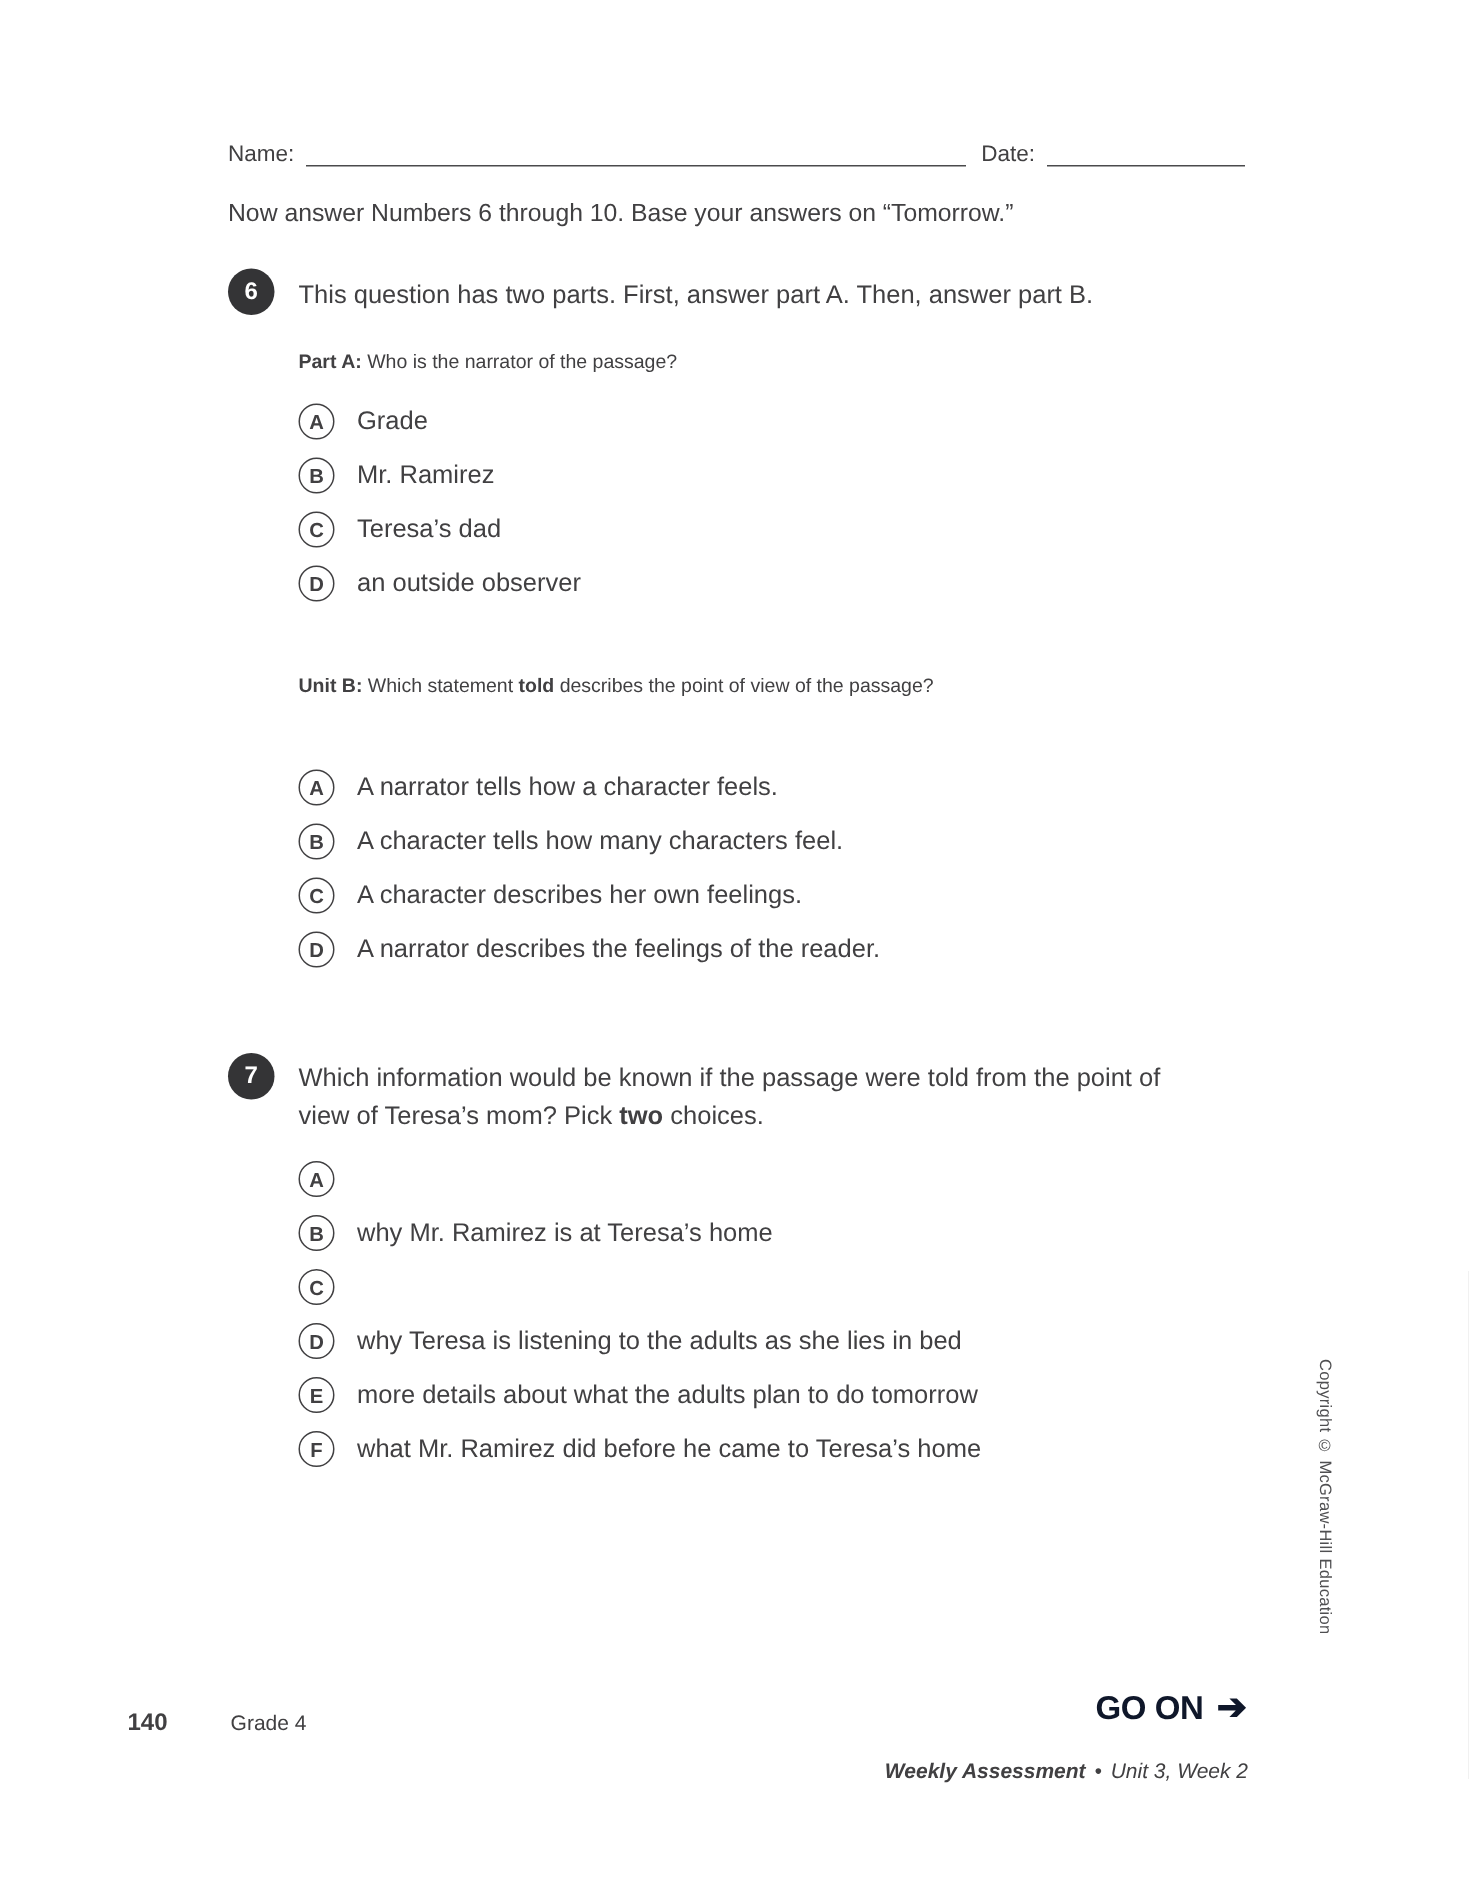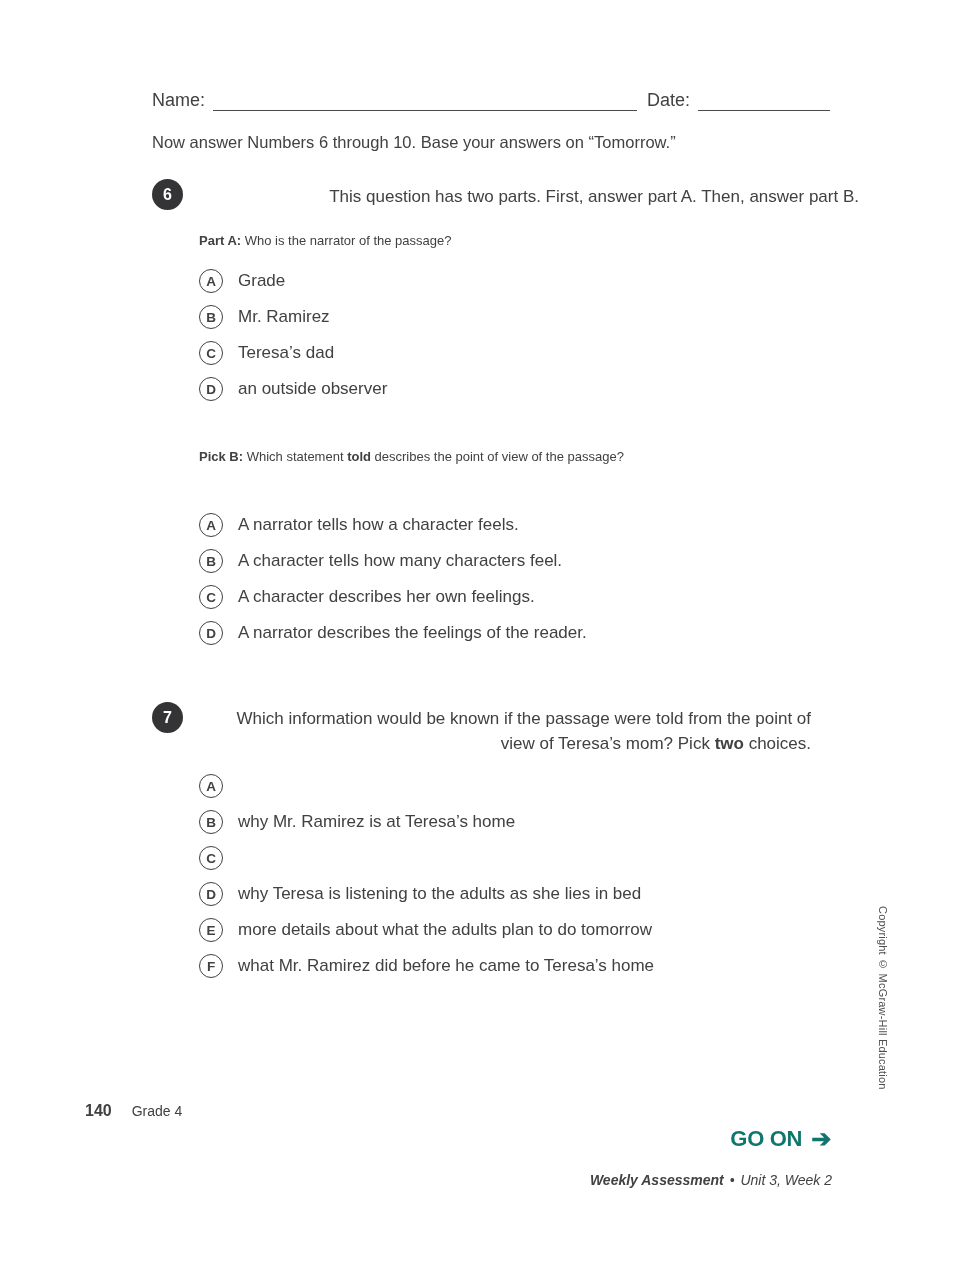--- a/index.html
+++ b/index.html
@@ -13,21 +13,21 @@
     overflow: hidden;
     margin: 0 auto;
   }
   .bold { font-weight: bold; }
 
   
   .name-date-row {
     position: absolute;
     left: 152px; top: 87px; width: 678px;
     display: flex; align-items: flex-end;
-    font-size: 18px; height: 24px; text-align: center;
+    font-size: 15px; height: 24px; text-align: center;
   }
   .fill-line { border-bottom: 1.6px solid #4a4a4c; height: 18px; }
   .fill-line.long { flex: 1; margin: 0 10px 0 8px; }
   .fill-line.short { width: 132px; margin-left: 8px; }
 
   
   .instruction {
     position: absolute;
     left: 152px; top: 133px; width: 710px;
     font-size: 16.5px; font-weight: normal;
@@ -36,21 +36,21 @@
   
   .q-row { position: absolute; display: flex; gap: 16px; align-items: flex-start; }
   #q6Row { left: 152px; top: 179px; }
   #q7Row { left: 152px; top: 702px; }
   .q-badge {
     flex: 0 0 31px; width: 31px; height: 31px;
     background: #343436; border-radius: 50%;
     color: #ffffff; font-weight: bold; font-size: 16px;
     display: flex; align-items: center; justify-content: center;
   }
-  .q-text { font-size: 17px; padding-top: 5px; line-height: 25px; text-align: right; }
+  .q-text { font-size: 17px; padding-top: 5px; line-height: 25px; }
   #q6Row .q-text { width: 660px; }
   #q7Row .q-text { width: 612px; padding-top: 4px; }
 
   
   .part-heading { position: absolute; left: 199px; font-size: 13px; line-height: 25px; }
   #partAHeading { top: 228px; width: 560px; }
   #partBHeading { top: 444px; width: 530px; }
 
   
   .opts { position: absolute; left: 199px; display: flex; flex-direction: column; }
@@ -75,29 +75,29 @@
     writing-mode: vertical-rl;
     font-size: 11px; color: #4f4f51; letter-spacing: 0.2px;
     white-space: nowrap;
   }
 
   
   .go-on {
     position: absolute;
     top: 1126px; right: 148px;
     display: flex; align-items: center; gap: 9px;
-    font-size: 22px; font-weight: bold; color: #0f766e;
+    font-size: 22px; font-weight: bold; color: #0f172a;
     letter-spacing: -0.3px;
   }
   .go-on .arrow { font-size: 24px; line-height: 22px; }
 
   
   .footer-left {
-    position: absolute; left: 85px; top: 1102px;
-    display: flex; align-items: baseline; gap: 20px;
+    position: absolute; left: 85px; top: 1140px;
+    display: flex; align-items: baseline; gap: 42px;
   }
   .page-num { font-size: 16px; font-weight: bold; }
   .grade { font-size: 14px; }
   .footer-right {
     position: absolute; right: 147px; top: 1172px;
     font-size: 14px; white-space: nowrap; font-style: italic;
   }
   .footer-right .sep { font-size: 14px; padding: 0 2px; }
 </style>
 </head>
@@ -137,21 +137,21 @@
       <span class="bubble">C</span>
       <span class="opt-text">Teresa’s dad</span>
     </div>
     <div class="opt">
       <span class="bubble">D</span>
       <span class="opt-text">an outside observer</span>
     </div>
   </div>
 
   <div class="part-heading" id="partBHeading">
-    <span class="bold">Pick B:</span>
+    <span class="bold">Unit B:</span>
     <span>Which statement </span><span class="bold">told</span><span> describes the point of view of the passage?</span>
   </div>
 
   <div class="opts" id="partBOptions">
     <div class="opt">
       <span class="bubble">A</span>
       <span class="opt-text">A narrator tells how a character feels.</span>
     </div>
     <div class="opt">
       <span class="bubble">B</span>

